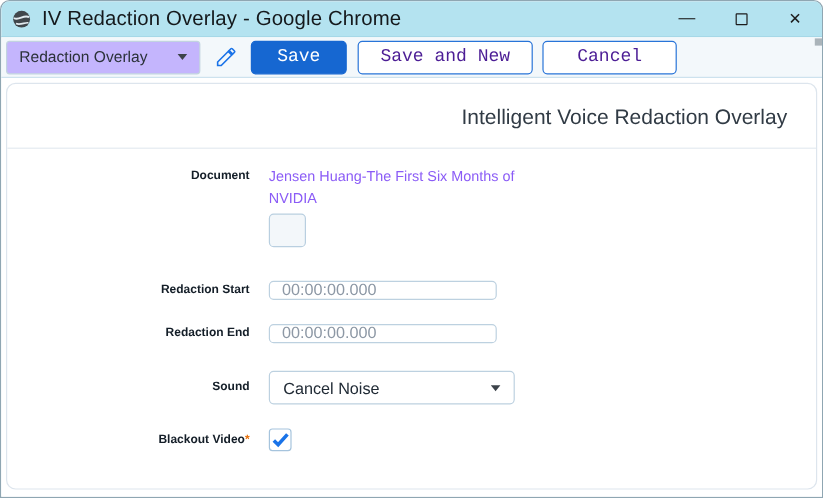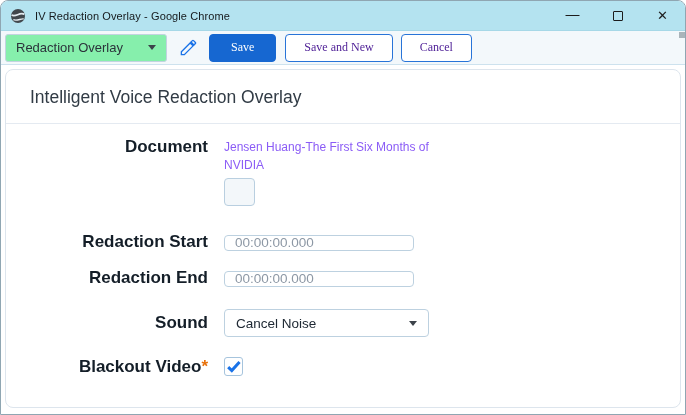--- a/index.html
+++ b/index.html
@@ -19,42 +19,42 @@
   }
   
   .titlebar {
     height: 30px; flex: 0 0 30px;
     background: #b4e3f0;
     display: flex; align-items: center;
     padding-left: 9px;
     border-bottom: 1px solid #a6d8e7;
   }
   .favicon { width: 16px; height: 16px; margin-right: 9px; flex: 0 0 16px; }
-  .title-text { font-size: 11px; color: #15191c; letter-spacing: .1px; }
+  .title-text { font-size: 17px; color: #15191c; letter-spacing: .1px; }
   .win-controls { margin-left: auto; display: flex; align-items: center; height: 100%; }
   .win-btn {
     width: 45px; height: 100%;
     display: flex; align-items: center; justify-content: center;
     font-size: 13px; color: #1c1c1c; cursor: default;
   }
   .minimize-glyph { font-size: 14px; line-height: 10px; transform: translateY(-2px); }
   .maximize-glyph { width: 10px; height: 10px; border: 1.2px solid #1c1c1c; border-radius: 1px; }
   .close-glyph { font-size: 13px; }
   
   .toolbar {
     height: 34px; flex: 0 0 34px;
     background: #f3f8fb;
     border-bottom: 1px solid #cde2ee;
     display: flex; align-items: center;
     padding: 0 0 0 4px;
     position: relative;
   }
   .record-type-select {
     width: 162px; height: 28px;
-    background: #86efac;
+    background: #c4b5fd;
     border: 1px solid #c2d3e0;
     border-radius: 3px;
     display: flex; align-items: center;
     padding: 0 10px;
     font-size: 13px; color: #2b323a;
     cursor: pointer;
   }
   .record-type-select .caret { margin-left: auto; }
   .caret {
     width: 0; height: 0;
@@ -62,57 +62,58 @@
     border-right: 4.5px solid transparent;
     border-top: 5.5px solid #3c434a;
   }
   .pencil-btn {
     width: 26px; height: 26px; margin-left: 8px;
     display: flex; align-items: center; justify-content: center;
     background: transparent; border: none; cursor: pointer;
   }
   .btn {
     height: 28px; border-radius: 4px;
-    font-size: 12px; font-family: Liberation Serif, serif;
+    font-size: 15px; font-family: Liberation Mono, monospace;
     cursor: pointer;
     display: inline-flex; align-items: center; justify-content: center;
   }
   .btn-primary {
     margin-left: 8px; padding: 0 21px;
     background: #1667d1; border: 1px solid #1667d1; color: #ffffff;
   }
   .btn-outline {
     background: #ffffff; border: 1px solid #2874d8; color: #4c1d95;
   }
   .btn-save-new { margin-left: 9px; padding: 0 18px; }
-  .btn-cancel  { margin-left: 8px; padding: 0 18px; text-align: center; }
+  .btn-cancel  { margin-left: 8px; padding: 0 28px; text-align: center; }
   .scroll-stub {
     position: absolute; right: 0; top: 1px;
     width: 6px; height: 6px; background: #aab4ba;
   }
   
   .content { flex: 1 1 auto; background: #ffffff; padding: 4px 4px 6px 4px; }
   .panel {
     width: 100%; height: 100%;
     border: 1px solid #dde5ed;
     border-radius: 8px;
     background: #ffffff;
     overflow: hidden;
   }
   .panel-heading {
     padding: 17px 24px 15px 24px;
     font-size: 17.5px; color: #313b45;
     border-bottom: 1px solid #e4eaf1;
+    text-align: right;
   }
   .form { padding-top: 14px; }
   .form-row { display: flex; }
   .form-row.center { align-items: center; }
   .label-col {
     flex: 0 0 218px; text-align: right; padding-right: 16px;
-    font-size: 17px; font-weight: 700; color: #141e28;
+    font-size: 10px; font-weight: 700; color: #141e28;
     line-height: 18px;
   }
   .required-star { color: #e8710a; font-weight: 700; }
   .field-col { flex: 1 1 auto; }
   .doc-value {
     max-width: 235px; font-size: 12px; line-height: 18px;
     color: #8b5cf6;
   }
   .doc-box {
     margin-top: 4px;

